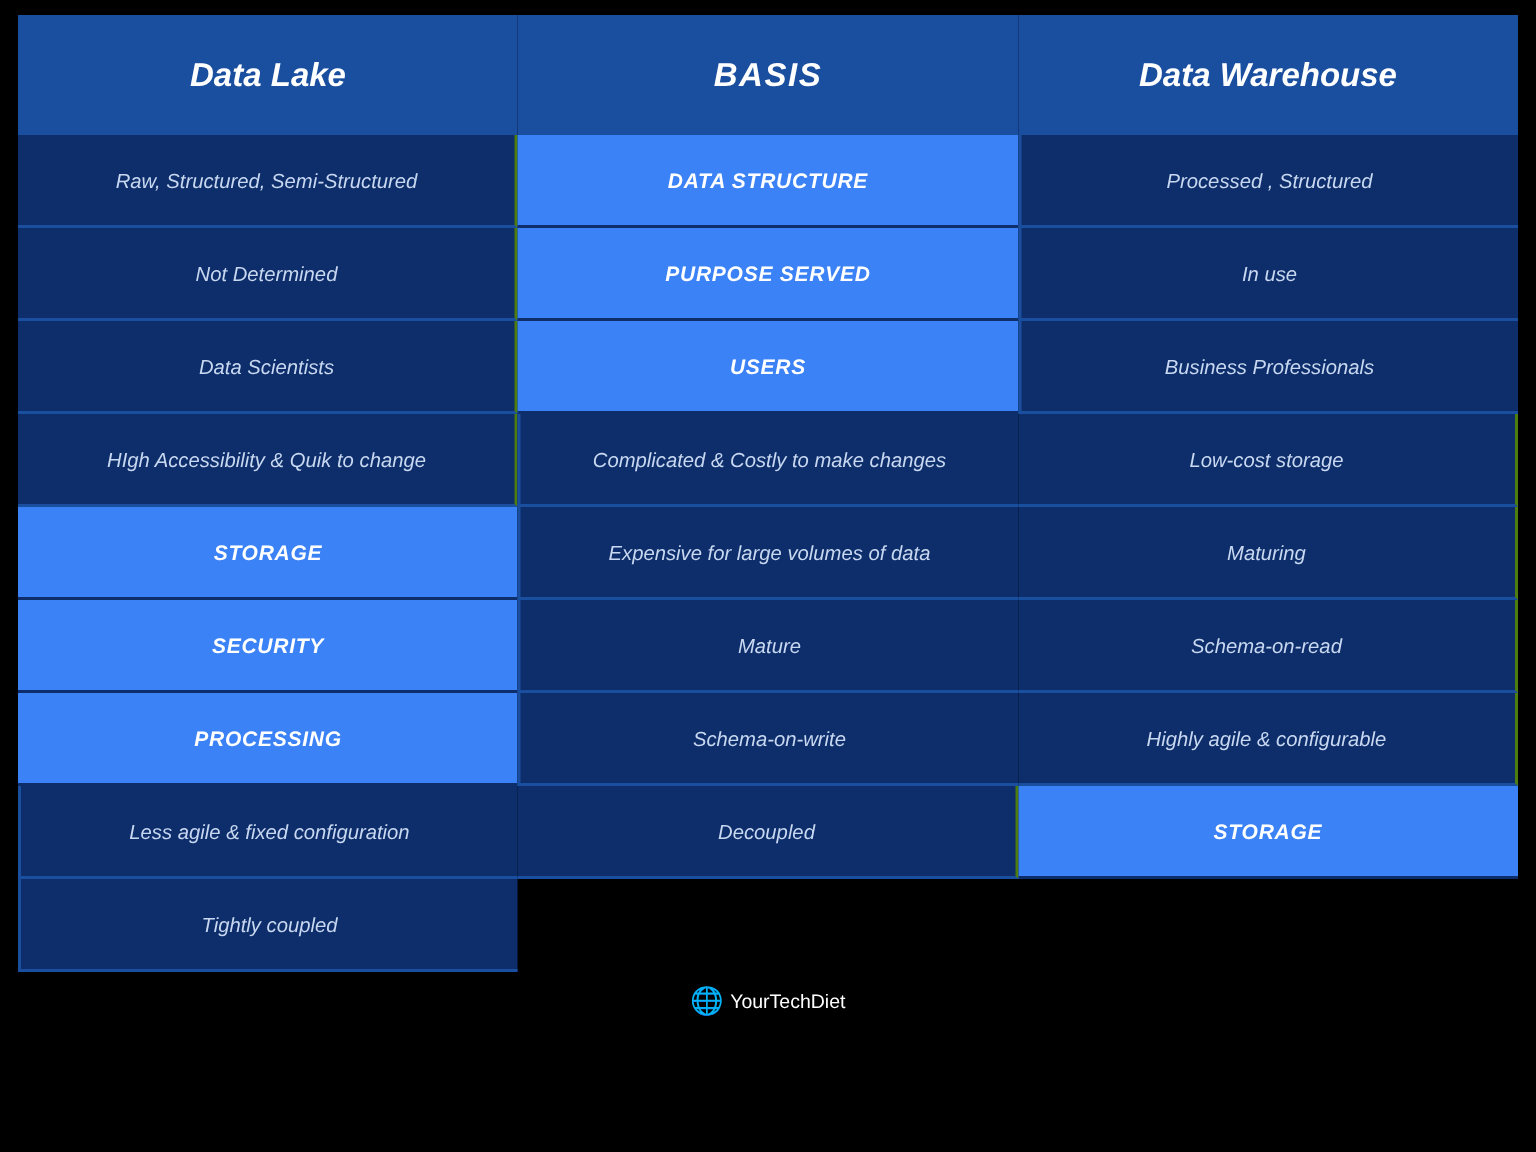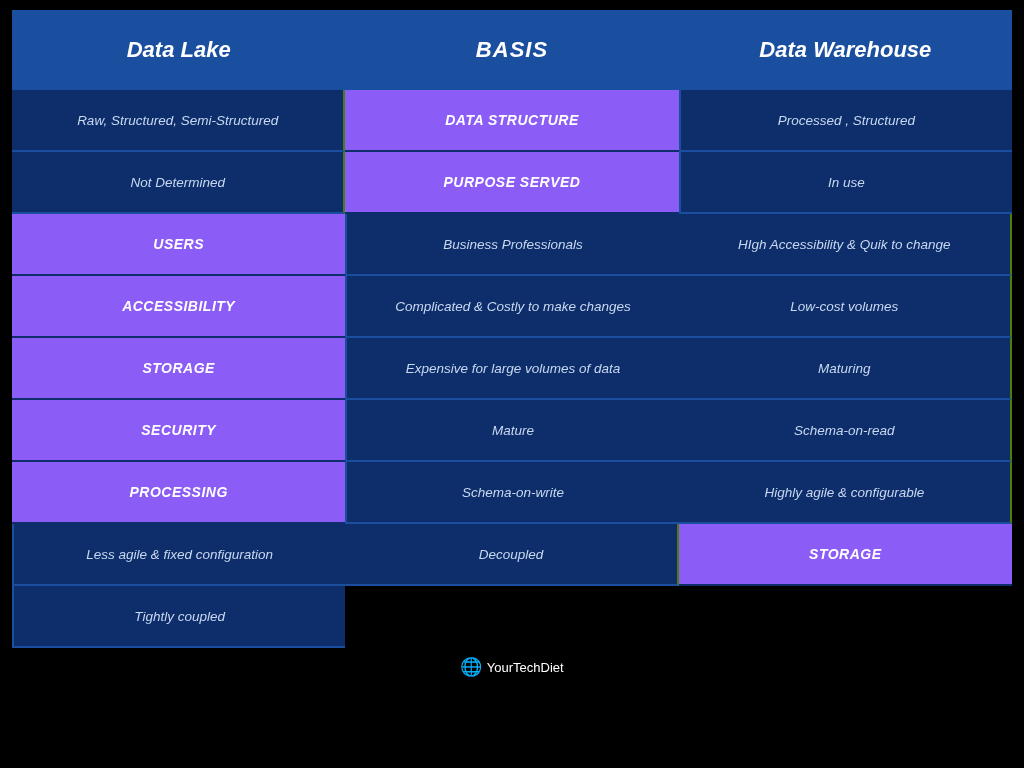--- a/index.html
+++ b/index.html
@@ -58,21 +58,21 @@
       padding: 10px 15px;
       font-size: 13.5px;
       display: flex;
       align-items: center;
       justify-content: center;
       min-height: 62px;
       border-bottom: 2px solid #1a4fa0;
       border-right: 2px solid #4d7c0f;
     }
     .center-cell {
-      background: #8b5cf6;
+      background: #3b82f6;
       color: white;
       text-align: right;
       padding: 10px 8px;
       font-size: 14px;
       font-weight: bold;
       letter-spacing: 0.5px;
       display: flex;
       align-items: center;
       justify-content: center;
       min-height: 62px;
@@ -123,28 +123,28 @@
     </div>
 
     <div class="left-cell">Raw, Structured, Semi-Structured</div>
     <div class="center-cell">DATA STRUCTURE</div>
     <div class="right-cell">Processed , Structured</div>
 
     <div class="left-cell">Not Determined</div>
     <div class="center-cell">PURPOSE SERVED</div>
     <div class="right-cell">In use</div>
 
+    <div class="left-cell">Data Scientists</div>
     <div class="center-cell">USERS</div>
     <div class="right-cell">Business Professionals</div>
 
     <div class="left-cell">HIgh Accessibility &amp; Quik to change</div>
-    <div class="center-cell">ACCESSIBILITY</div>
     <div class="right-cell">Complicated &amp; Costly to make changes</div>
 
-    <div class="left-cell">Low-cost volumes</div>
+    <div class="left-cell">Low-cost storage</div>
     <div class="center-cell">STORAGE</div>
     <div class="right-cell">Expensive for large volumes of data</div>
 
     <div class="left-cell">Maturing</div>
     <div class="center-cell">SECURITY</div>
     <div class="right-cell">Mature</div>
 
     <div class="left-cell">Schema-on-read</div>
     <div class="center-cell">PROCESSING</div>
     <div class="right-cell">Schema-on-write</div>

